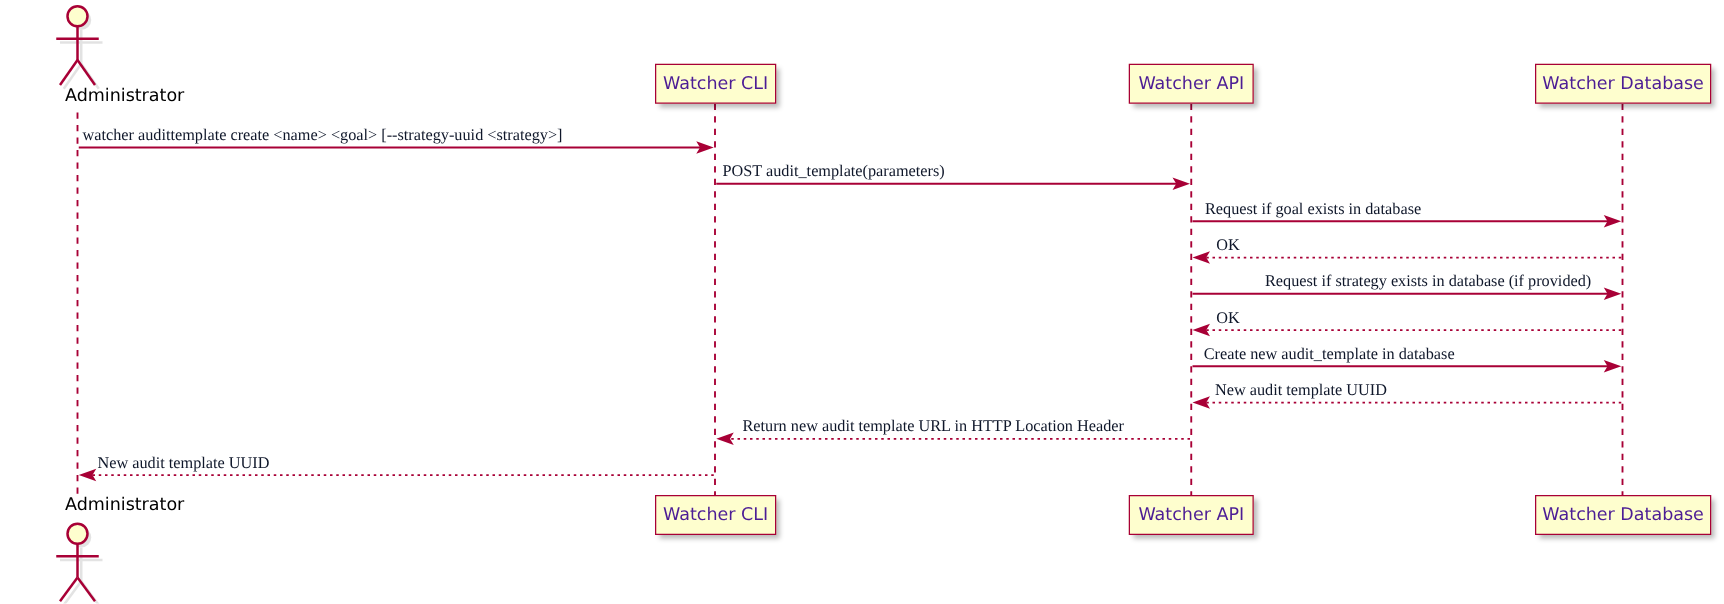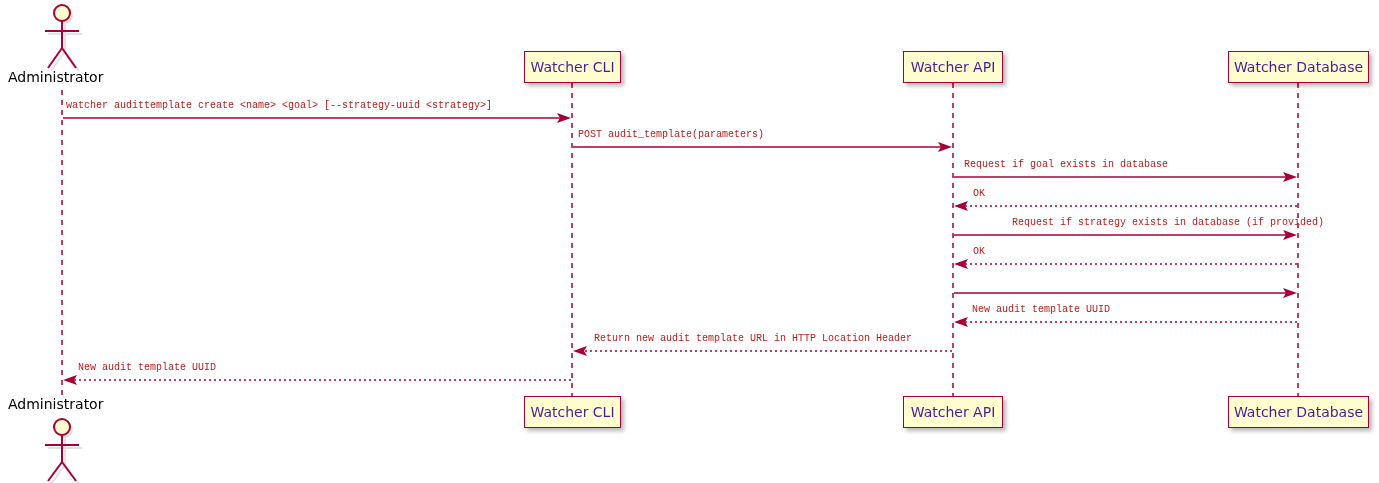--- a/index.html
+++ b/index.html
@@ -17,23 +17,23 @@
     overflow: hidden;
     background: #FFFFFF;
   }
   #diagram svg {
     position: absolute;
     left: 0;
     top: 0;
   }
   .msg-text {
     position: absolute;
-    font-family: Liberation Mono, monospace;
-    font-size: 10px;
-    color: #b91c1c;
+    font-family: Liberation Serif, serif;
+    font-size: 13px;
+    color: #0f172a;
     white-space: nowrap;
     line-height: 1;
   }
   .participant-box {
     position: absolute;
     background: #FEFECE;
     border: 1.5px solid #A80036;
     box-sizing: border-box;
     box-shadow: 3px 3px 4px rgba(0,0,0,0.28);
     display: flex;
@@ -45,20 +45,21 @@
     font-size: 14px;
     color: #4c1d95;
     white-space: nowrap;
   }
   .actor-label {
     position: absolute;
     font-family: "DejaVu Sans", sans-serif;
     font-size: 14px;
     color: #000000;
     white-space: nowrap;
+    margin-left: 44px;
   }
 </style>
 </head>
 <body>
 
 <div id="diagram">
 
   <svg width="1379" height="483" xmlns="http://www.w3.org/2000/svg">
 
     <g stroke="#A80036" stroke-width="1.5" stroke-dasharray="5,5">
@@ -186,20 +187,21 @@
   <div class="msg-text" style="left:964px; top:160px;">Request if goal exists in database</div>
 
   <div class="msg-text" style="left:578px; top:130px;">POST audit_template(parameters)</div>
 
   <div class="msg-text" style="left:973px; top:189px;">OK</div>
 
   <div class="msg-text" style="left:1012px; top:218px;">Request if strategy exists in database (if provided)</div>
 
   <div class="msg-text" style="left:973px; top:247px;">OK</div>
 
+  <div class="msg-text" style="left:963px; top:276px;">Create new audit_template in database</div>
 
   <div class="msg-text" style="left:972px; top:305px;">New audit template UUID</div>
 
   <div class="msg-text" style="left:594px; top:334px;">Return new audit template URL in HTTP Location Header</div>
 
   <div class="msg-text" style="left:78px; top:363px;">New audit template UUID</div>
 
 </div>
 
 </body></html>

